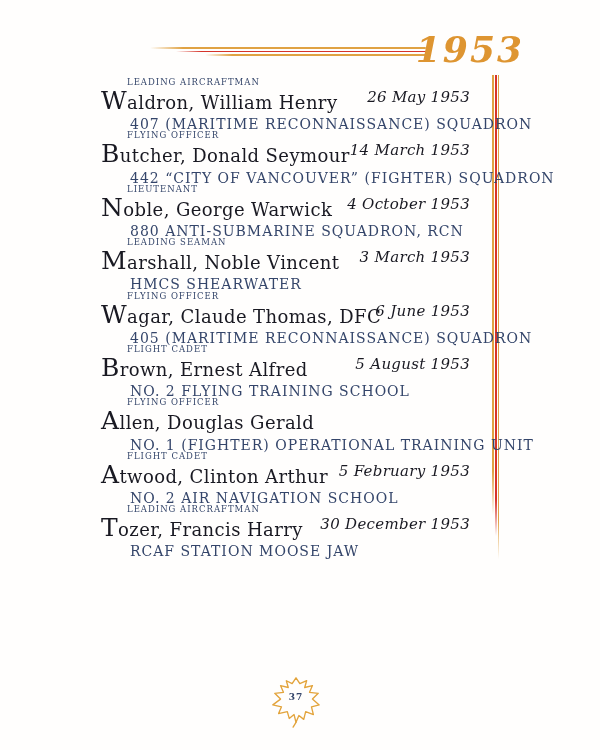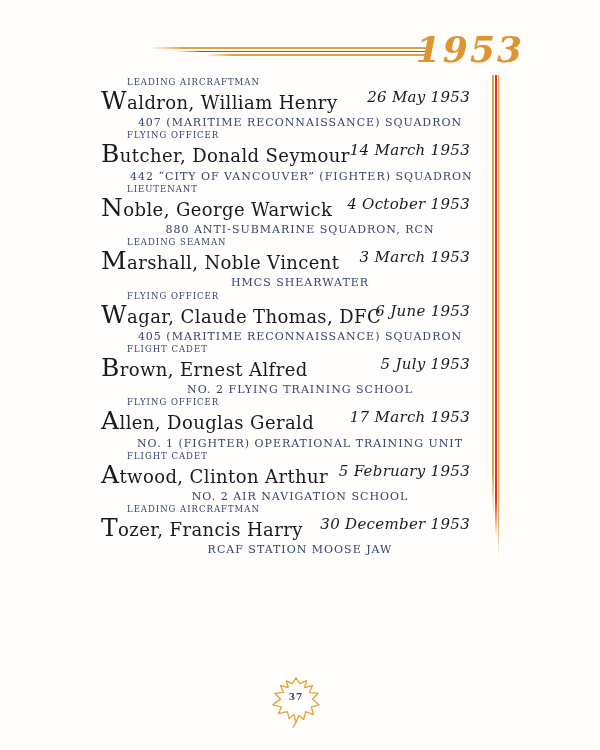--- a/index.html
+++ b/index.html
@@ -74,25 +74,24 @@
     font-size: 18px;
     line-height: 1.05;
     letter-spacing: 0.4px;
     color: var(--ink, #191922);
     white-space: nowrap;
   }
   .name::first-letter { font-size: 25px; }
   .unit {
     margin-left: 130px;
     margin-top: 2px;
-    font-size: 11px;
+    font-size: 14px;
     letter-spacing: 1px;
     color: var(--navy, #34456a);
     white-space: nowrap;
-    text-align: center;
   }
   .date {
     position: absolute;
     right: 0; top: 11px;
     font-size: 15px;
     font-style: italic;
     letter-spacing: 0.3px;
     color: var(--ink, #191922);
     white-space: nowrap;
   }
@@ -163,28 +162,27 @@
       <div class="rank">FLYING OFFICER</div>
       <div class="name">Wagar, Claude Thomas, DFC</div>
       <div class="unit">405 (MARITIME RECONNAISSANCE) SQUADRON</div>
       <div class="date">6 June 1953</div>
     </div>
 
     <div class="entry">
       <div class="rank">FLIGHT CADET</div>
       <div class="name">Brown, Ernest Alfred</div>
       <div class="unit">NO. 2 FLYING TRAINING SCHOOL</div>
-      <div class="date">5 July 1953</div>
+      <div class="date">5 August 1953</div>
     </div>
 
     <div class="entry">
       <div class="rank">FLYING OFFICER</div>
       <div class="name">Allen, Douglas Gerald</div>
       <div class="unit">NO. 1 (FIGHTER) OPERATIONAL TRAINING UNIT</div>
-      <div class="date">17 March 1953</div>
     </div>
 
     <div class="entry">
       <div class="rank">FLIGHT CADET</div>
       <div class="name">Atwood, Clinton Arthur</div>
       <div class="unit">NO. 2 AIR NAVIGATION SCHOOL</div>
       <div class="date">5 February 1953</div>
     </div>
 
 

